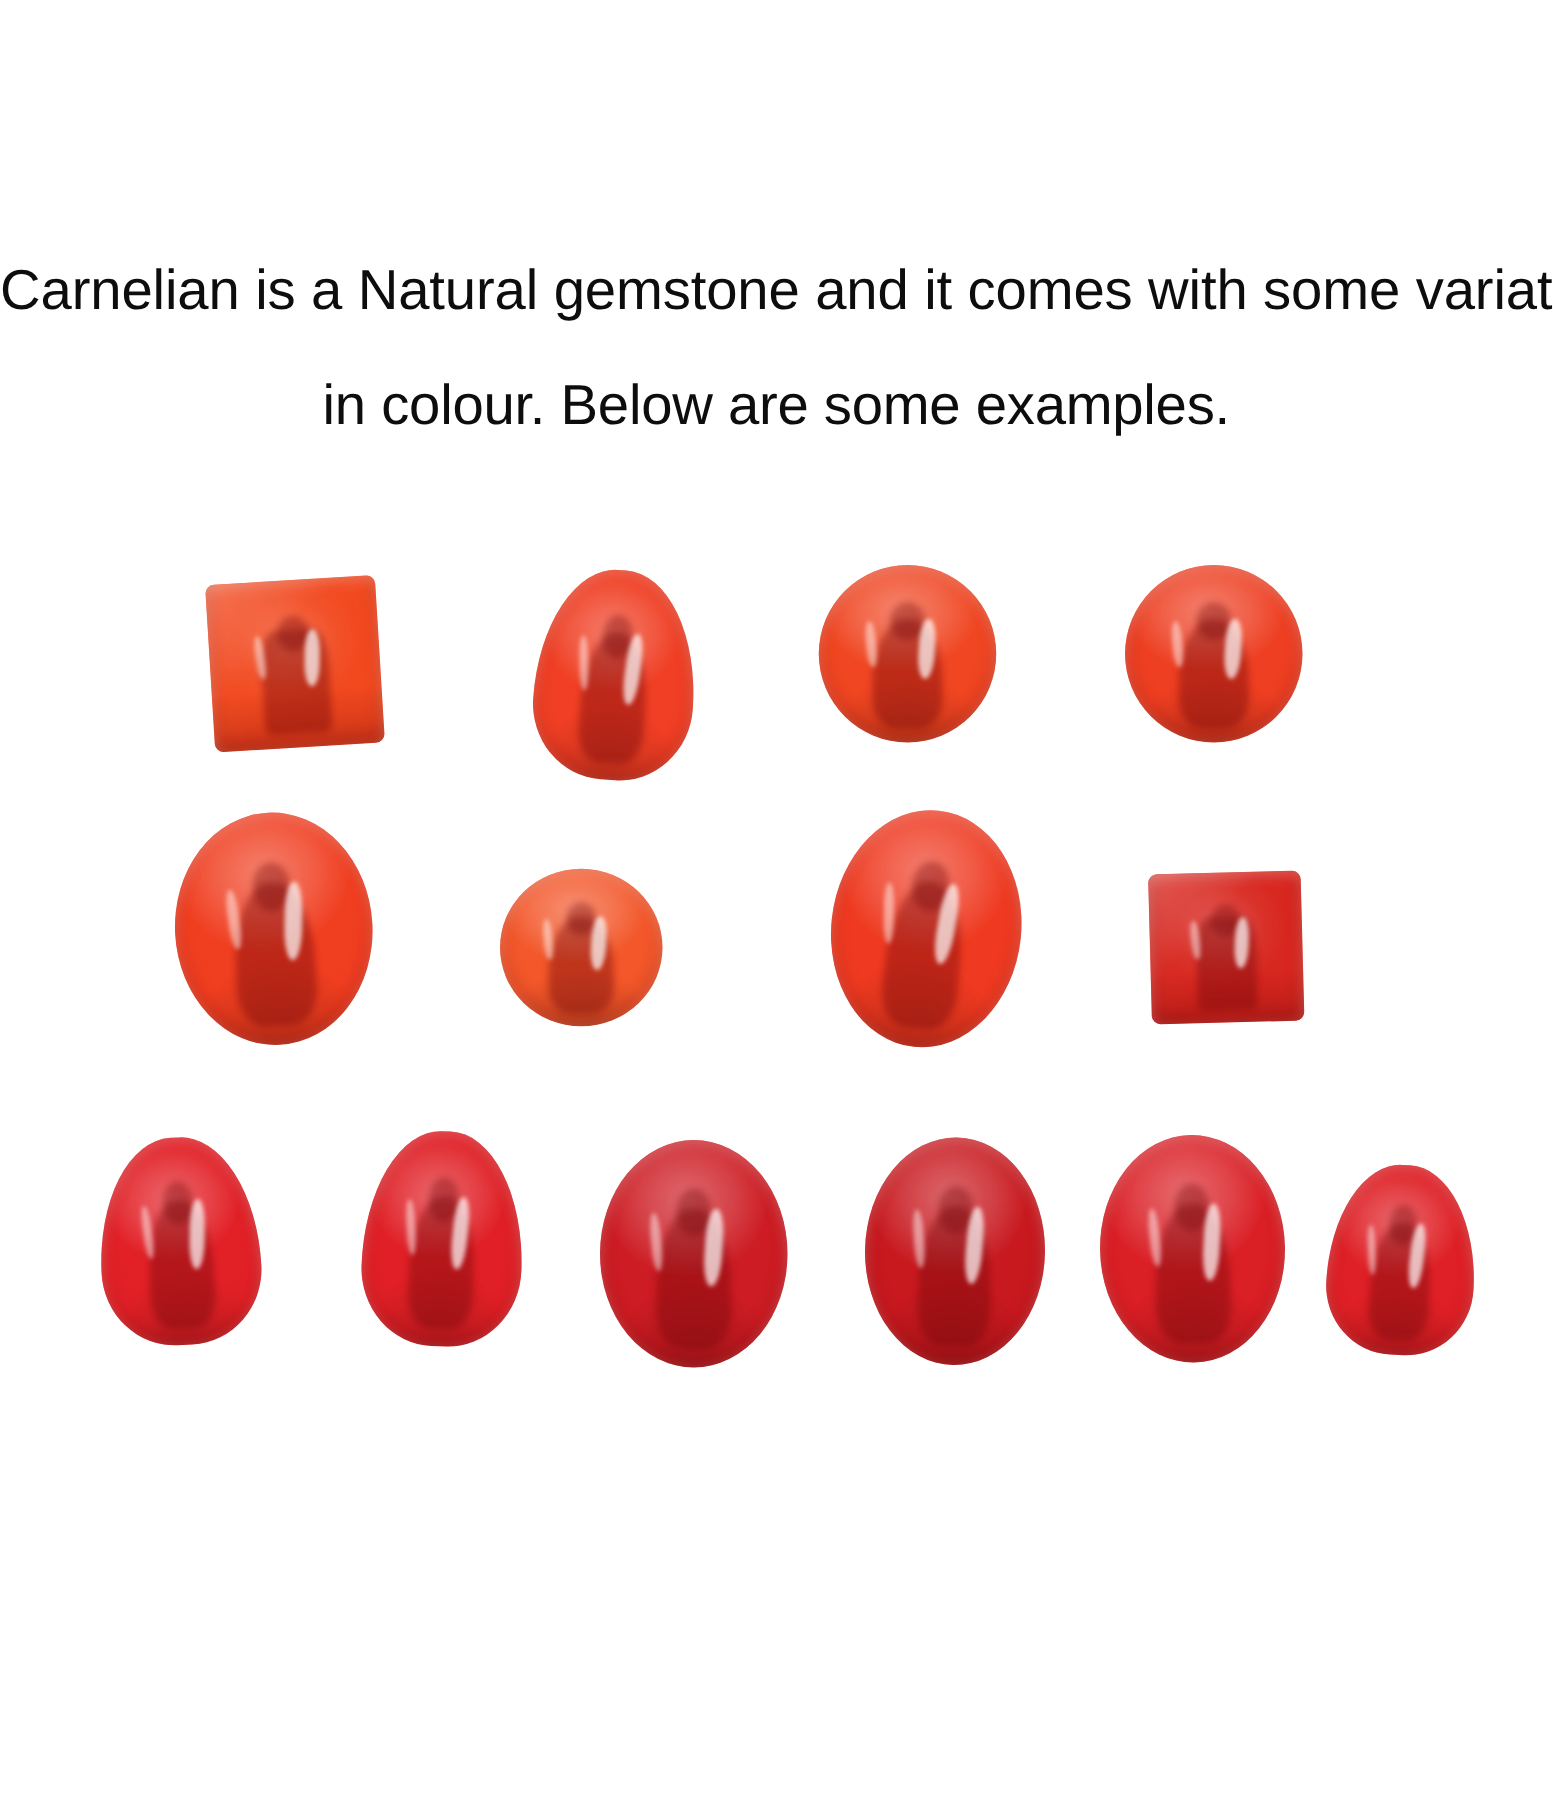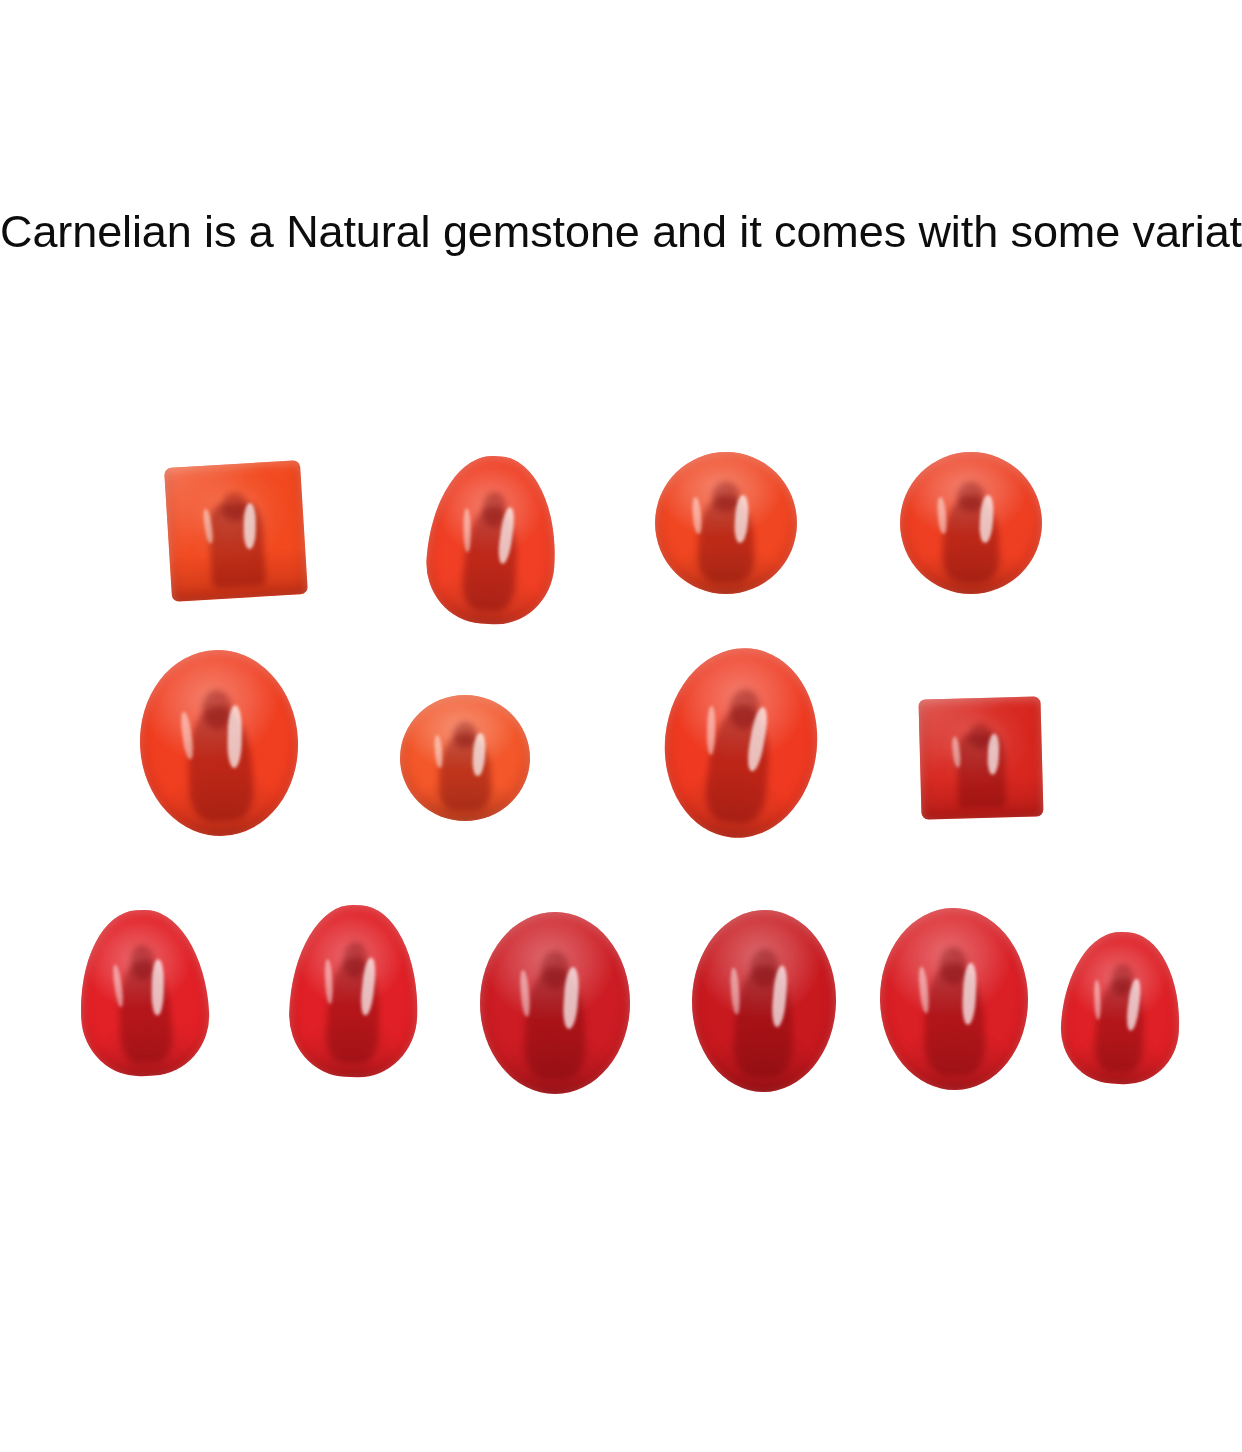--- a/index.html
+++ b/index.html
@@ -162,20 +162,21 @@
     border-radius: 22% 22% 10% 10% / 34% 34% 10% 10%;
   }
 </style>
 </head>
 <body>
 
 <div class="page">
 
   <div class="caption">
     <span class="line line-1">Carnelian is a Natural gemstone and it comes with some variations</span>
+    <span class="line line-2">in colour. Below are some examples.</span>
   </div>
 
   <div class="gem-board" id="gem-board">
       <div class="gem shape-square" style="left: 168px; top: 44px; width: 136px; height: 134px; background: rgb(242, 73, 31); transform: rotate(-3.5deg);">
         <div class="dome"></div>
         <div class="silhouette"></div>
         <div class="glint-a"></div>
         <div class="glint-b"></div>
         <div class="rim"></div>
       </div>

